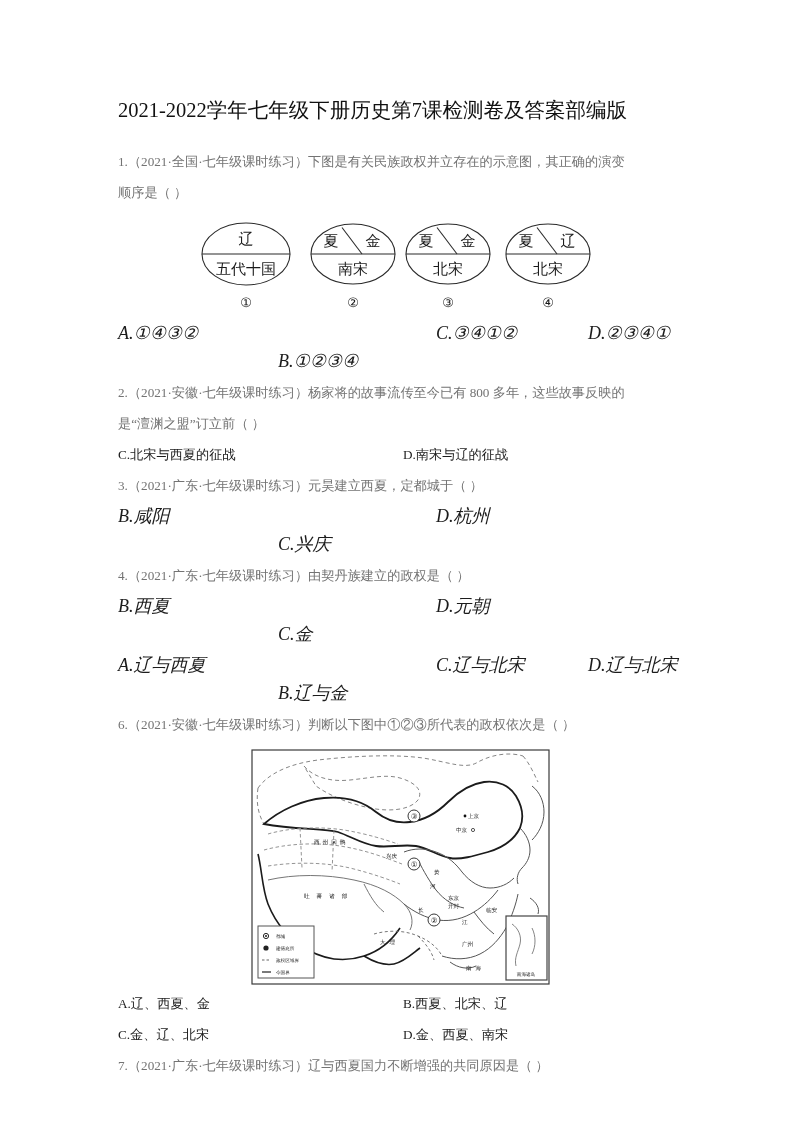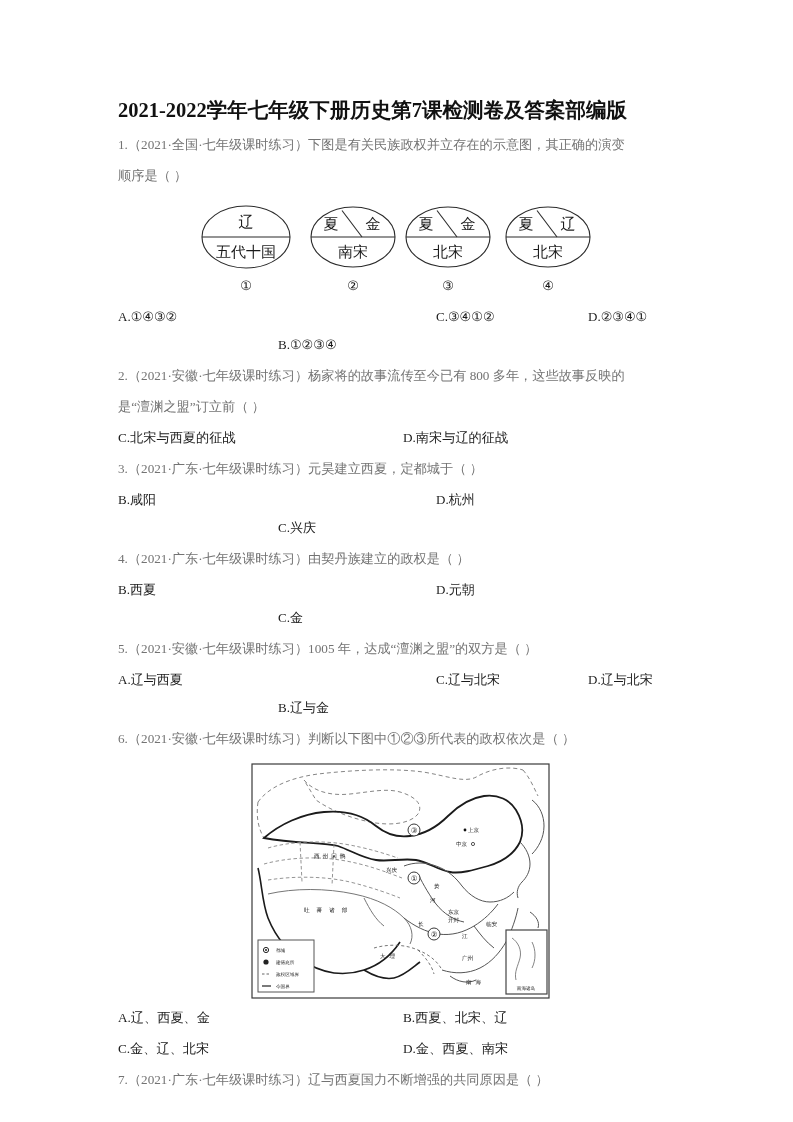--- a/index.html
+++ b/index.html
@@ -23,40 +23,41 @@
     background: #fff;
   }
   .content {
     position: absolute;
     left: 118px;
     top: 95px;
     width: 560px;
   }
   .doc-title {
     font-size: 20.5px;
-    font-weight: 700;
+    font-weight: 400;
     letter-spacing: 0px;
     line-height: 1.5;
     white-space: nowrap;
-    margin: 0 0 3px 0;
+    margin: 0 0 20px 0;
     color: #111;
   }
   .q-line {
     font-size: 13.2px;
     line-height: 31px;
     color: #737373;
     white-space: nowrap;
   }
 
   
   .opts4 {
     display: flex;
-    font-size: 13px;
+    font-size: 18px;
     line-height: 31px;
     color: #1c1c1c;
+    font-style: italic;
   }
   .opts4 > div { flex: 0 0 auto; }
   .opts4 > div:nth-child(1) { width: 160px; }
   .opts4 > div:nth-child(2) { width: 158px; margin-top: 28px; }
   .opts4 > div:nth-child(3) { width: 152px; }
   .opts4 > div:nth-child(4) { width: 90px; }
 
   
   .opts2 {
     display: flex;
@@ -160,21 +161,20 @@
       <div>D.杭州</div>
     </div>
 
     <div class="q-line">4.（2021·广东·七年级课时练习）由契丹族建立的政权是（    ）</div>
     <div class="opts4">
       <div>B.西夏</div>
       <div>C.金</div>
       <div>D.元朝</div>
     </div>
 
-    <div class="q-line">5.（2021·安徽·七年级课时练习）1005 年，达成“澶渊之盟”的双方是（    ）</div>
     <div class="opts4">
       <div>A.辽与西夏</div>
       <div>B.辽与金</div>
       <div>C.辽与北宋</div>
       <div>D.辽与北宋</div>
     </div>
 
     <div class="q-line">6.（2021·安徽·七年级课时练习）判断以下图中①②③所代表的政权依次是（    ）</div>
 
     <div class="mapfig">

